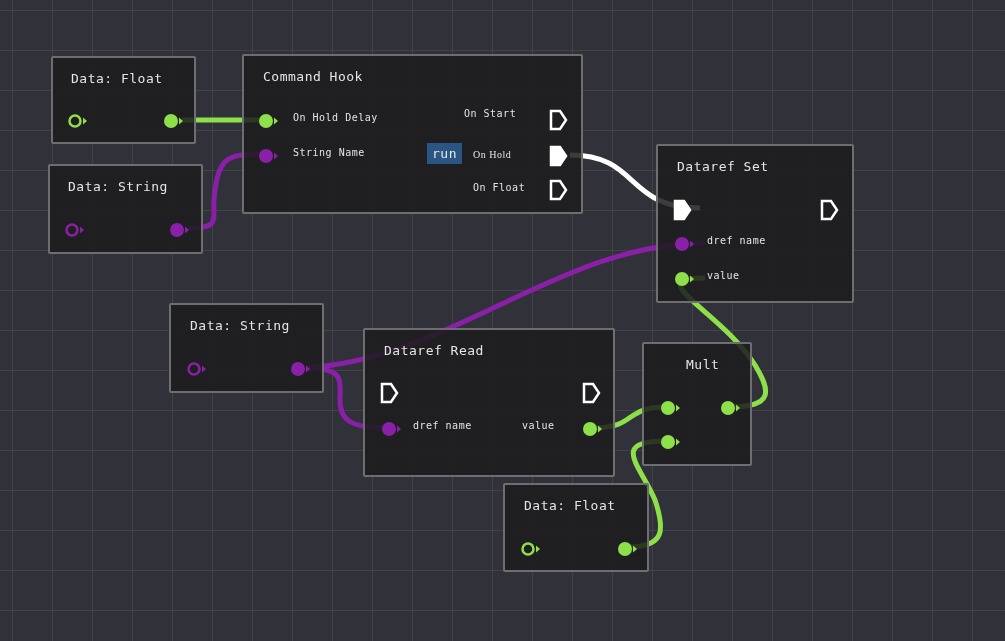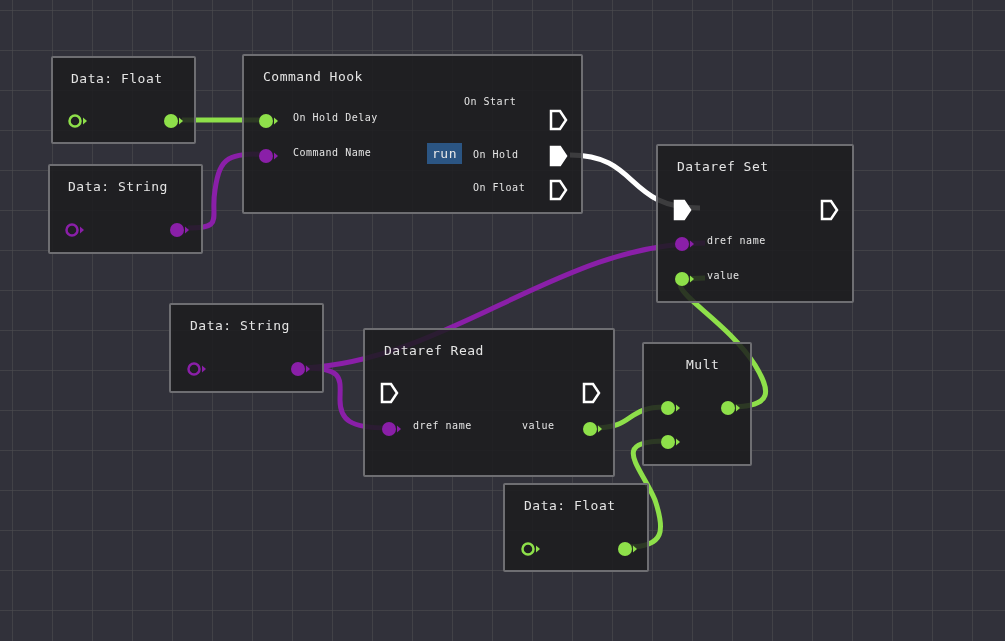--- a/index.html
+++ b/index.html
@@ -86,29 +86,29 @@
         <polygon points="16,4.5 20,8 16,11.5" fill="#8ee04a"></polygon>
       </svg>
   </span>
   <span class="label" style="left:49px;top:56px;">On Hold Delay</span>
   <span class="pin" style="left:14px;top:92px;">
     <svg viewBox="0 0 22 16">
         <circle cx="8" cy="8" r="7" fill="#8a1fa8"></circle>
         <polygon points="16,4.5 20,8 16,11.5" fill="#8a1fa8"></polygon>
       </svg>
   </span>
-  <span class="label" style="left:49px;top:91px;">Command Name</span>
+  <span class="label" style="left:49px;top:91px;">String Name</span>
   <span class="badge" style="left:183px;top:87px;">run</span>
-  <span class="label" style="left:220px;top:40px;">On Start</span>
+  <span class="label" style="left:220px;top:52px;">On Start</span>
   <span class="exec" style="left:304px;top:52px;">
     <svg viewBox="0 0 22 24">
         <polygon points="3,3 12,3 18,12 12,21 3,21" fill="none" stroke="#ffffff" stroke-width="2.5" stroke-linejoin="miter"></polygon>
       </svg>
   </span>
-  <span class="label" style="left:229px;top:93px;">On Hold</span>
+  <span class="label" style="left:229px;top:93px;font-family:Liberation Serif, serif;">On Hold</span>
   <span class="exec" style="left:304px;top:88px;">
     <svg viewBox="0 0 22 24">
         <polygon points="3,3 12,3 18,12 12,21 3,21" fill="#ffffff" stroke="#ffffff" stroke-width="2.5"></polygon>
       </svg>
   </span>
   <span class="label" style="left:229px;top:126px;">On Float</span>
   <span class="exec" style="left:304px;top:122px;">
     <svg viewBox="0 0 22 24">
         <polygon points="3,3 12,3 18,12 12,21 3,21" fill="none" stroke="#ffffff" stroke-width="2.5"></polygon>
       </svg>

